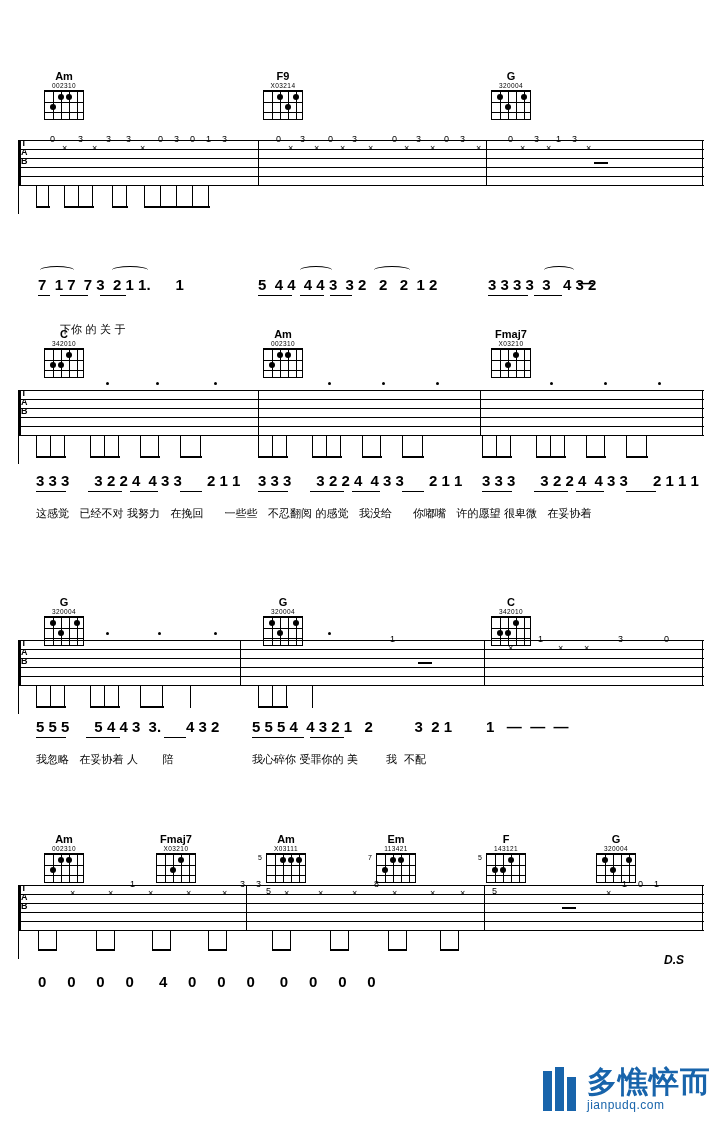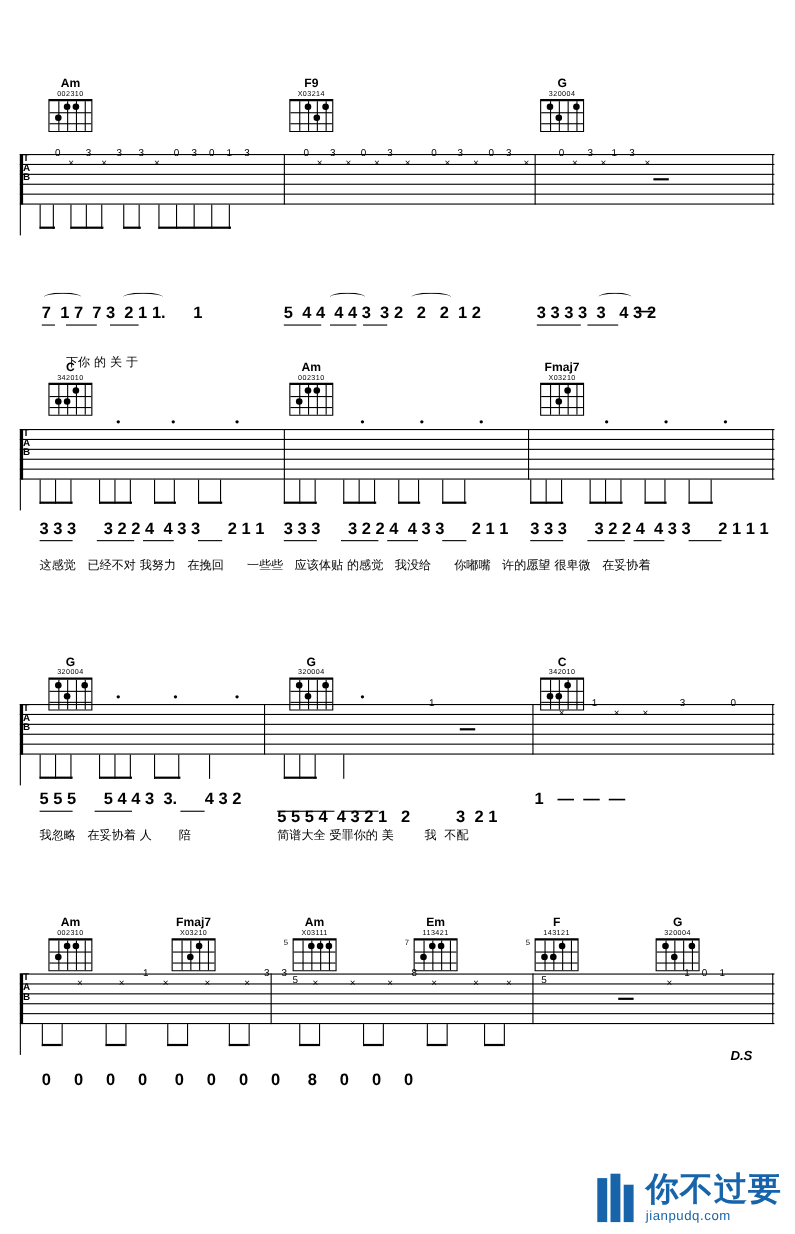--- a/index.html
+++ b/index.html
@@ -341,21 +341,21 @@
     <div class="underline" style="left:180px;top:171px;width:22px;"></div>
     <div class="underline" style="left:258px;top:171px;width:30px;"></div>
     <div class="underline" style="left:310px;top:171px;width:34px;"></div>
     <div class="underline" style="left:352px;top:171px;width:28px;"></div>
     <div class="underline" style="left:402px;top:171px;width:22px;"></div>
     <div class="underline" style="left:482px;top:171px;width:30px;"></div>
     <div class="underline" style="left:534px;top:171px;width:34px;"></div>
     <div class="underline" style="left:576px;top:171px;width:28px;"></div>
     <div class="underline" style="left:626px;top:171px;width:30px;"></div>
 
-    <div class="lyr" style="left:36px;top:186px;">这感觉   已经不对 我努力   在挽回      一些些   应该体贴 的感觉   我没给      你嘟嘴   许的愿望 很卑微   在妥协着</div>
+    <div class="lyr" style="left:36px;top:186px;">这感觉   已经不对 我努力   在挽回      一些些   不忍翻阅 的感觉   我没给      你嘟嘴   许的愿望 很卑微   在妥协着</div>
   </div>
 
   <div class="system" style="top:588px;height:210px;">
 
     <div class="chord" style="left:36px;top:8px;">
       <div class="cname">G</div>
       <div class="cfret">320004</div>
       <div class="grid">
         <div class="v" style="left:8px"></div>
           <div class="v" style="left:16px"></div>
@@ -444,31 +444,31 @@
       <div class="beam" style="left:90px;top:118px;width:30px;"></div>
       <div class="beam" style="left:140px;top:118px;width:24px;"></div>
       <div class="stem" style="left:258px;top:98px;height:22px;"></div>
       <div class="stem" style="left:272px;top:98px;height:22px;"></div>
       <div class="stem" style="left:286px;top:98px;height:22px;"></div>
       <div class="stem" style="left:312px;top:98px;height:22px;"></div>
       <div class="beam" style="left:258px;top:118px;width:30px;"></div>
     </div>
 
     <div class="nums" style="left:36px;top:130px;">5 5 5      5 4 4 3  3.      4 3 2</div>
-    <div class="nums" style="left:252px;top:130px;margin-top:16px;">5 5 5 4  4 3 2 1   2          3  2 1</div>
+    <div class="nums" style="left:252px;top:130px;">5 5 5 4  4 3 2 1   2          3  2 1</div>
     <div class="nums" style="left:486px;top:130px;">1   —  —  —</div>
 
     <div class="underline" style="left:36px;top:149px;width:30px;"></div>
     <div class="underline" style="left:86px;top:149px;width:34px;"></div>
     <div class="underline" style="left:164px;top:149px;width:22px;"></div>
     <div class="underline" style="left:252px;top:149px;width:52px;"></div>
     <div class="underline" style="left:310px;top:149px;width:34px;"></div>
 
     <div class="lyr" style="left:36px;top:164px;">我忽略   在妥协着 人       陪</div>
-    <div class="lyr" style="left:252px;top:164px;">简谱大全 受罪你的 美        我  不配</div>
+    <div class="lyr" style="left:252px;top:164px;">我心碎你 受罪你的 美        我  不配</div>
   </div>
 
   <div class="system" style="top:825px;height:200px;">
 
     <div class="chord" style="left:36px;top:8px;">
       <div class="cname">Am</div>
       <div class="cfret">002310</div>
       <div class="grid">
         <div class="v" style="left:8px"></div>
           <div class="v" style="left:16px"></div>
@@ -625,28 +625,28 @@
       <div class="stem" style="left:440px;top:106px;height:20px;"></div>
       <div class="stem" style="left:458px;top:106px;height:20px;"></div>
       <div class="beam" style="left:272px;top:124px;width:18px;"></div>
       <div class="beam" style="left:330px;top:124px;width:18px;"></div>
       <div class="beam" style="left:388px;top:124px;width:18px;"></div>
       <div class="beam" style="left:440px;top:124px;width:18px;"></div>
     </div>
 
     <div class="ds" style="left:664px;top:128px;">D.S</div>
 
-    <div class="nums" style="left:38px;top:148px;">0     0     0     0      0     0     0     0      8     0     0     0</div>
+    <div class="nums" style="left:38px;top:148px;">0     0     0     0      4     0     0     0      0     0     0     0</div>
   </div>
 
   <div class="logo">
     <div class="bars">
       <i style="height:40px"></i>
         <i style="height:44px"></i>
         <i style="height:34px"></i>
     </div>
     <div class="txt">
-      <div class="t1">你不过要</div>
+      <div class="t1">多憔悴而</div>
       <div class="t2">jianpudq.com</div>
     </div>
   </div>
 
 </div>
 
 </body></html>

